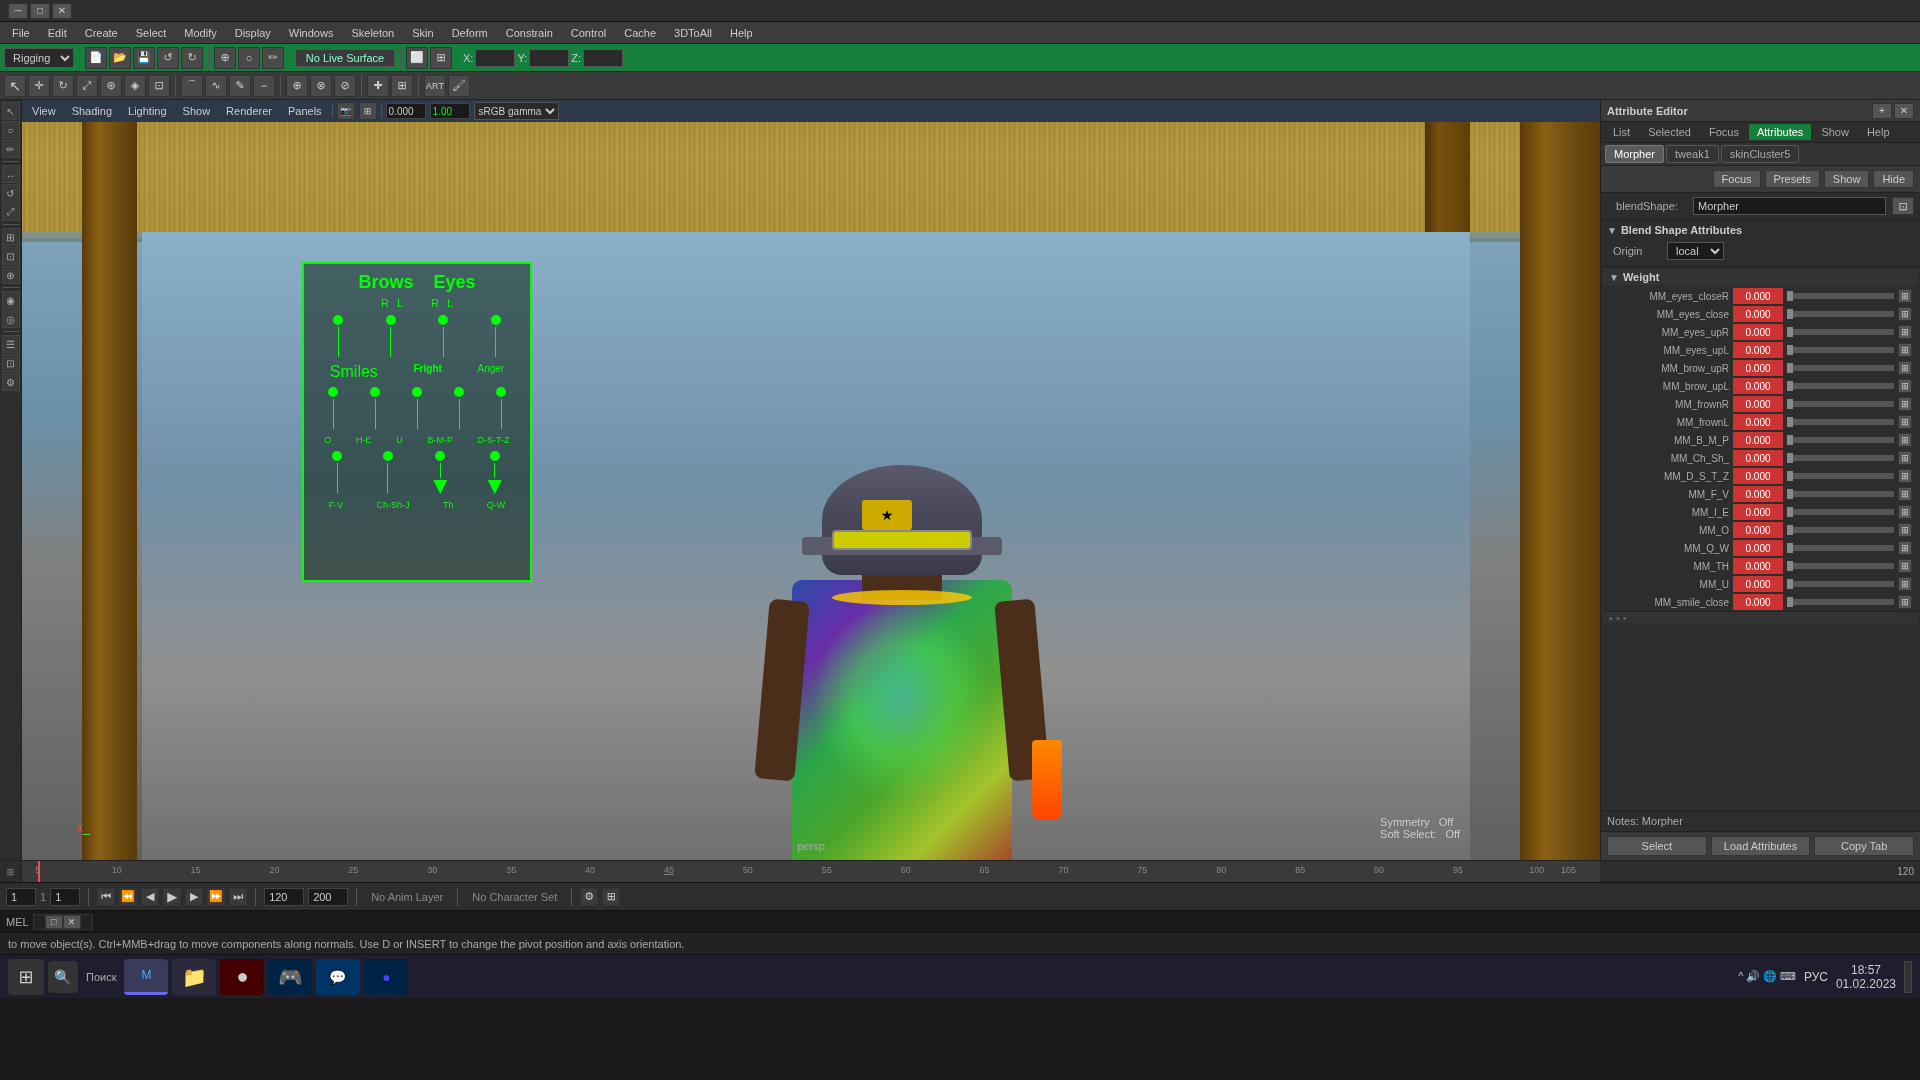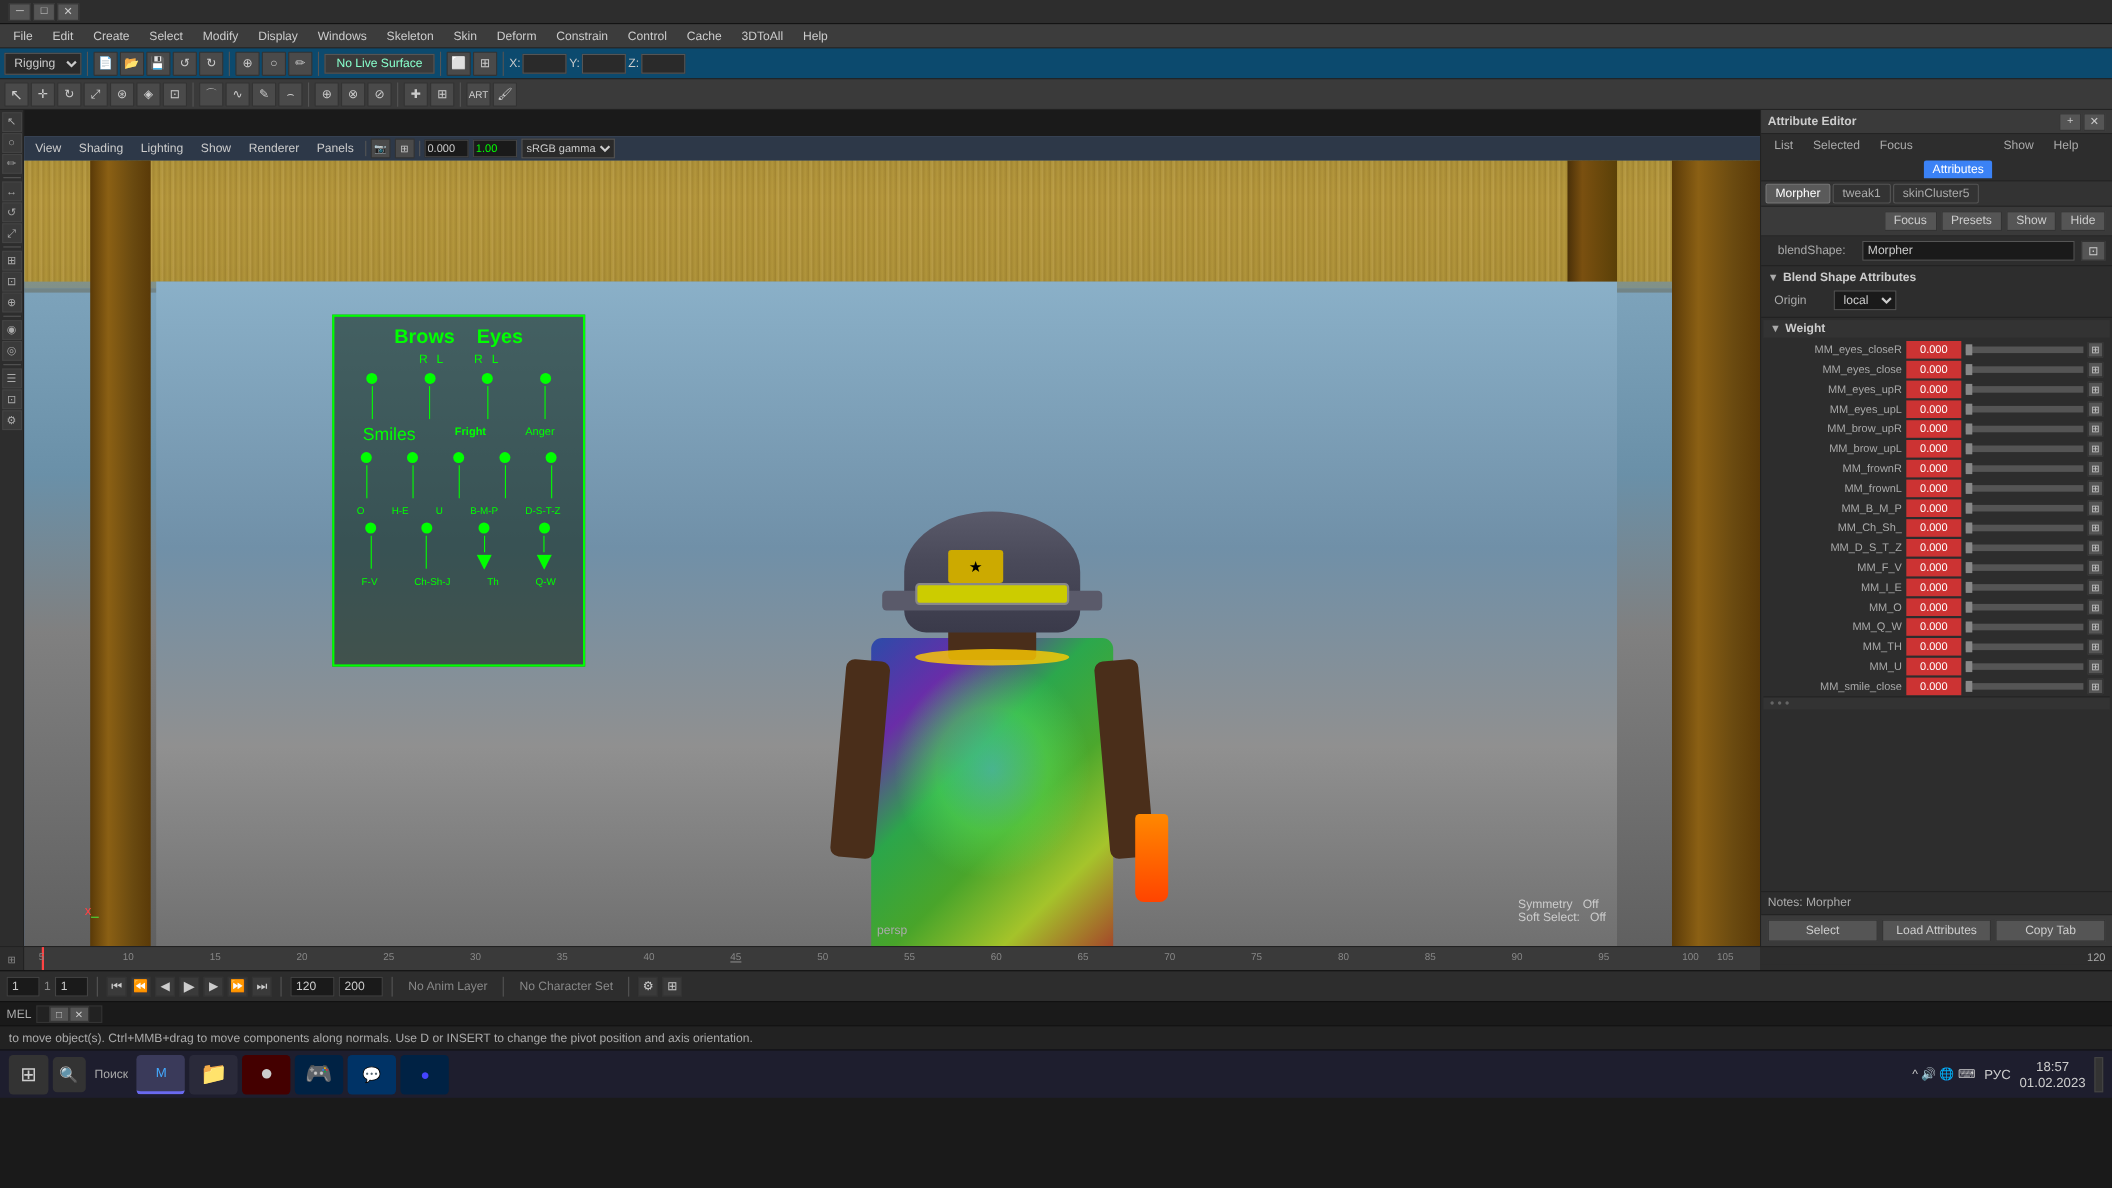--- a/index.html
+++ b/index.html
@@ -26,21 +26,21 @@
       align-items: center;
       padding: 0 4px;
       gap: 2px;
       border-bottom: 1px solid #222;
     }
     .menu-item { padding: 2px 8px; font-size: 11px; color: #ccc; cursor: pointer; border-radius: 2px; }
 
     
     #toolbar1 {
       height: 28px;
-      background: #0c4a6e;
+      background: #15803d;
       display: flex;
       align-items: center;
       padding: 0 4px;
       gap: 2px;
       border-bottom: 1px solid #222;
     }
     .toolbar-select {
       background: #2a2a2a;
       border: 1px solid #555;
       color: #ccc;
@@ -83,21 +83,20 @@
     }
     .lp-icon { width: 18px; height: 18px; background: #3a3a3a; border: 1px solid #444; display: flex; align-items: center; justify-content: center; font-size: 10px; color: #aaa; cursor: pointer; }
     .lp-sep { width: 16px; height: 1px; background: #555; margin: 2px 0; }
 
     
     #viewport {
       flex: 1;
       position: relative;
       background: #5a7090;
       overflow: hidden;
-      margin-top: 24px;
     }
     #viewport-toolbar {
       height: 22px;
       background: rgba(0,0,0,0.5);
       display: flex;
       align-items: center;
       padding: 0 4px;
       gap: 4px;
       position: absolute;
       top: 0; left: 0; right: 0;
@@ -187,21 +186,21 @@
     }
     #ae-header-title { font-size: 11px; color: #ccc; font-weight: bold; }
     #ae-tabs {
       display: flex;
       background: #2d2d2d;
       border-bottom: 1px solid #222;
       padding: 2px 4px;
       gap: 2px;
     }
     .ae-tab { padding: 2px 8px; font-size: 11px; color: #aaa; cursor: pointer; border-radius: 2px 2px 0 0; }
-    .ae-tab.active { background: #3b82f6; color: #fff; margin-top: 22px; }
+    .ae-tab.active { background: #15803d; color: #fff; }
     #ae-subtabs {
       display: flex;
       background: #333;
       border-bottom: 1px solid #222;
       padding: 2px 4px;
       gap: 2px;
     }
     .ae-subtab { padding: 2px 8px; font-size: 11px; color: #aaa; cursor: pointer; border: 1px solid #555; border-radius: 2px; }
     .ae-subtab.active { background: #5a5a5a; color: #fff; border-color: #777; }
     #ae-buttons {

